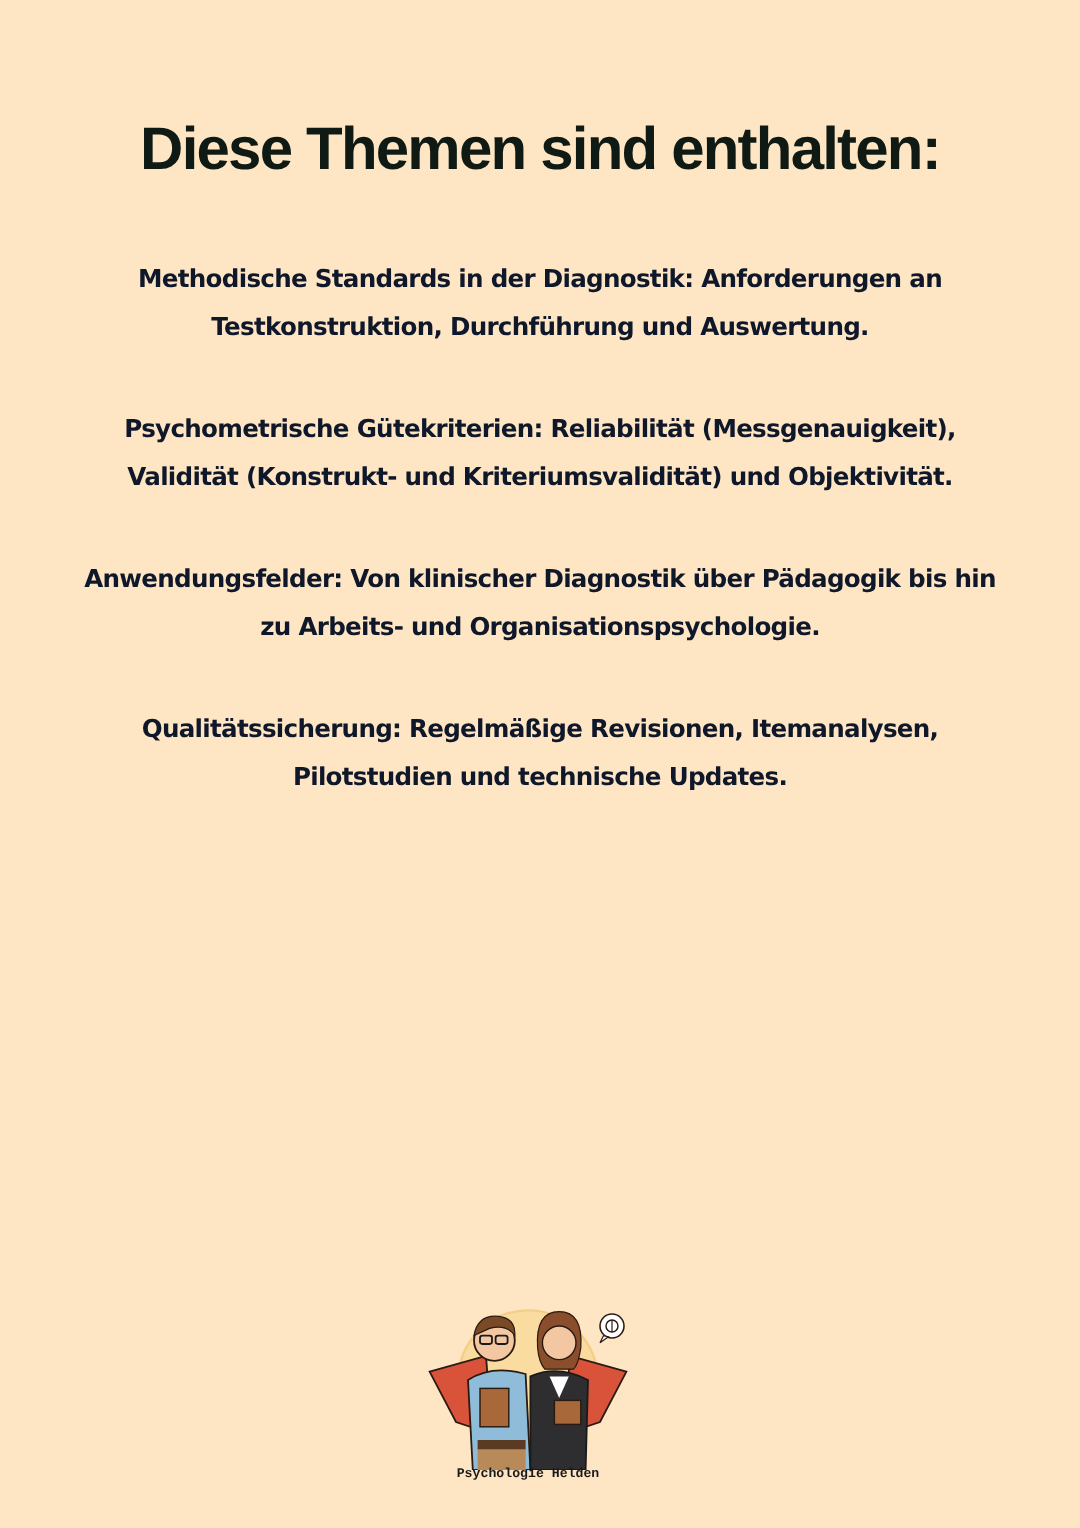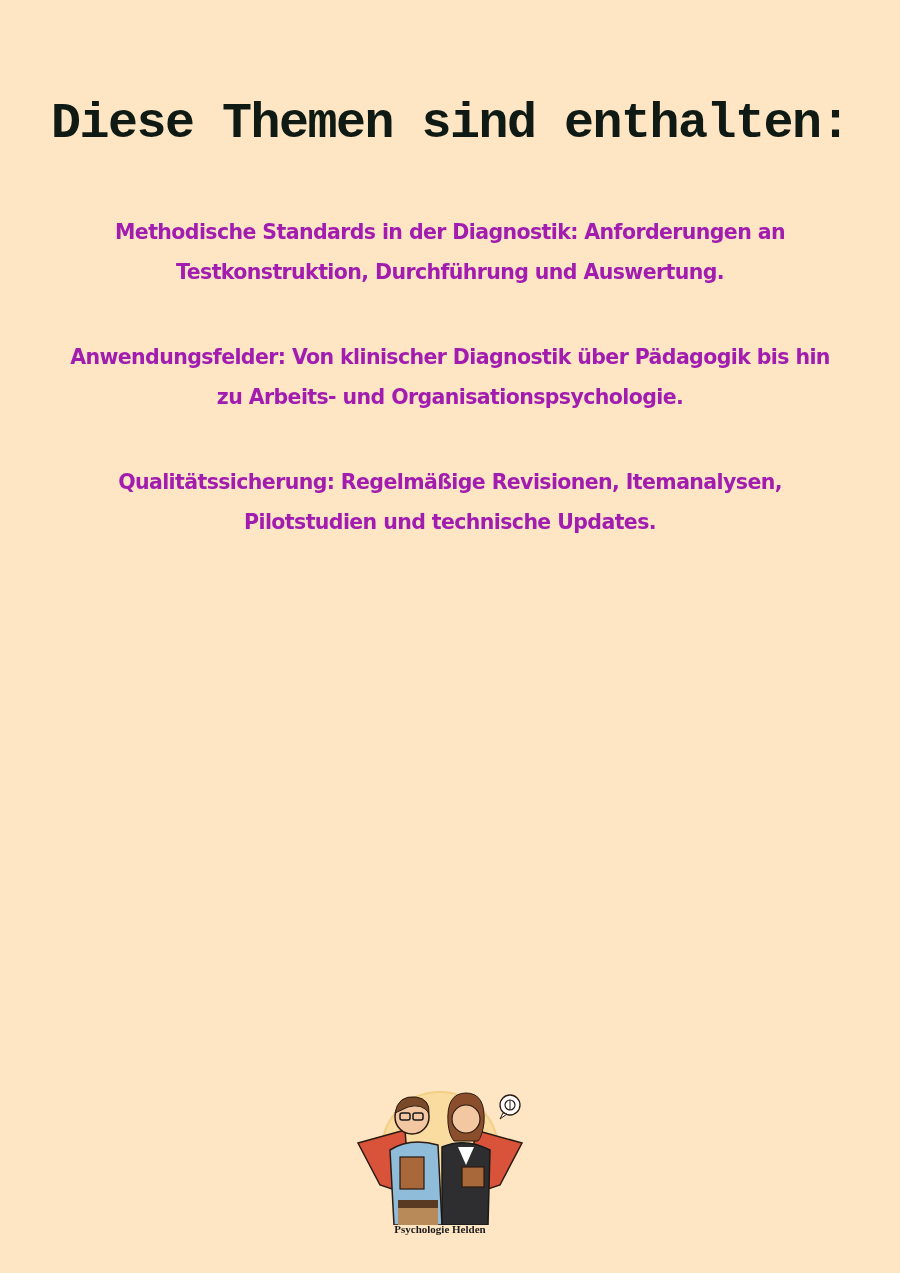--- a/index.html
+++ b/index.html
@@ -6,58 +6,59 @@
     body {
       width: 900px; height: 1273px;
       background: #fee6c4;
       position: relative;
       overflow: hidden;
       font-family: "DejaVu Sans", sans-serif;
     }
     .title {
       position: absolute; left: 0; top: 95px; width: 900px;
       text-align: center;
-      font-family: Liberation Mono, monospace;
+      font-family: Liberation Sans, sans-serif;
       font-weight: bold;
       font-size: 50px;
       letter-spacing: -1.5px;
       color: #0f1a14;
       margin: 0;
     }
     .topics {
       position: absolute; left: 60px; top: 212px; width: 780px;
     }
     .topic {
       text-align: center;
-      color: #a21caf;
+      color: #0f172a;
       font-family: "DejaVu Sans", sans-serif;
       font-weight: bold;
       font-size: 20.5px;
       line-height: 40px;
       letter-spacing: -0.6px;
       margin: 0 0 45px 0;
     }
     .logo {
       position: absolute; left: 350px; top: 1075px; width: 200px; height: 175px;
     }
     .logo-caption {
       position: absolute; left: 0; top: 148px; width: 180px;
       text-align: center;
-      font-family: Liberation Serif, serif;
+      font-family: Liberation Mono, monospace;
       font-weight: bold; font-size: 11px;
       color: #1a1a1a;
     }
   </style>
 </head>
 <body>
 
 <h1 class="title">Diese Themen sind enthalten:</h1>
 
 <div class="topics">
   <p class="topic">Methodische Standards in der Diagnostik: Anforderungen an Testkonstruktion, Durchführung und Auswertung.</p>
+  <p class="topic">Psychometrische Gütekriterien: Reliabilität (Messgenauigkeit), Validität (Konstrukt- und Kriteriumsvalidität) und Objektivität.</p>
   <p class="topic">Anwendungsfelder: Von klinischer Diagnostik über Pädagogik bis hin zu Arbeits- und Organisationspsychologie.</p>
   <p class="topic">Qualitätssicherung: Regelmäßige Revisionen, Itemanalysen, Pilotstudien und technische Updates.</p>
 </div>
 
 <div class="logo">
   <svg width="180" height="150" viewBox="0 0 180 150">
 
     <circle cx="90" cy="75" r="58" fill="#fbdca0" stroke="#f3cf86" stroke-width="2"></circle>
 
     <path d="M8 68 L55 55 L60 120 L30 110 Z" fill="#d9533a" stroke="#2a1a12" stroke-width="1.5"></path>

